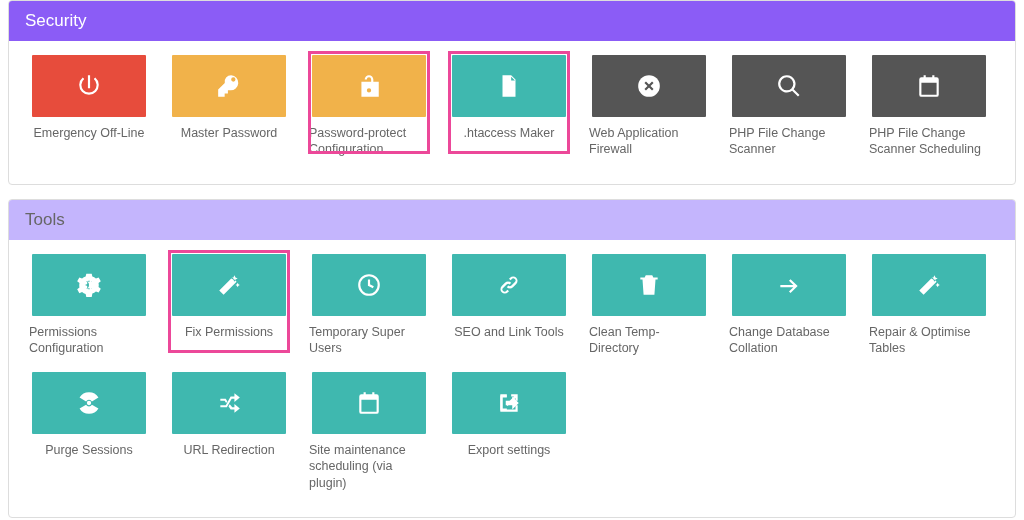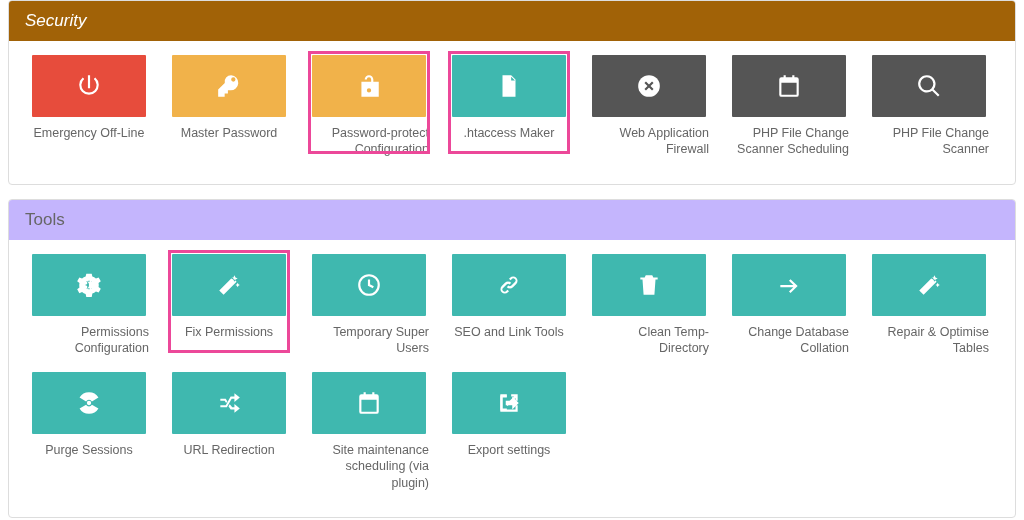--- a/index.html
+++ b/index.html
@@ -17,32 +17,32 @@
     margin: 0 8px 14px 8px;
     background: #fff;
     overflow: hidden;
   }
   .panel-header {
     padding: 10px 16px;
     font-size: 17px;
     font-weight: 400;
     color: #fff;
   }
-  .panel-header.teal { background: #a16207; font-style: italic; }
+  .panel-header.teal { background: #8b5cf6; }
   .panel-header.gray { background: #c4b5fd; color: #666; }
   .panel-body {
     padding: 14px 10px 10px 10px;
     display: flex;
     flex-wrap: wrap;
     gap: 0;
   }
   .tile {
     width: 140px;
     margin: 0 0 16px 0;
-    text-align: right;
+    text-align: left;
     display: flex;
     flex-direction: column;
     align-items: center;
     position: relative;
     padding: 0 2px;
   }
   .tile-icon {
     width: 114px;
     height: 62px;
     display: flex;
@@ -119,32 +119,32 @@
         <div class="tile-icon bg-dark">
           <svg viewBox="0 0 24 24">
             <use href="#i-xcircle"></use>
           </svg>
         </div>
         <div class="tile-label">Web Application Firewall</div>
       </div>
       <div class="tile">
         <div class="tile-icon bg-dark">
           <svg viewBox="0 0 24 24">
+            <use href="#i-search"></use>
+          </svg>
+        </div>
+        <div class="tile-label">PHP File Change Scanner</div>
+      </div>
+      <div class="tile">
+        <div class="tile-icon bg-dark">
+          <svg viewBox="0 0 24 24">
             <use href="#i-calendar"></use>
           </svg>
         </div>
         <div class="tile-label">PHP File Change Scanner Scheduling</div>
-      </div>
-      <div class="tile">
-        <div class="tile-icon bg-dark">
-          <svg viewBox="0 0 24 24">
-            <use href="#i-search"></use>
-          </svg>
-        </div>
-        <div class="tile-label">PHP File Change Scanner</div>
       </div>
     </div>
 </div>
 
 <div class="panel">
   <div class="panel-header gray">
     <span>Tools</span>
   </div>
   <div class="panel-body" id="tools-body">
       <div class="tile">

